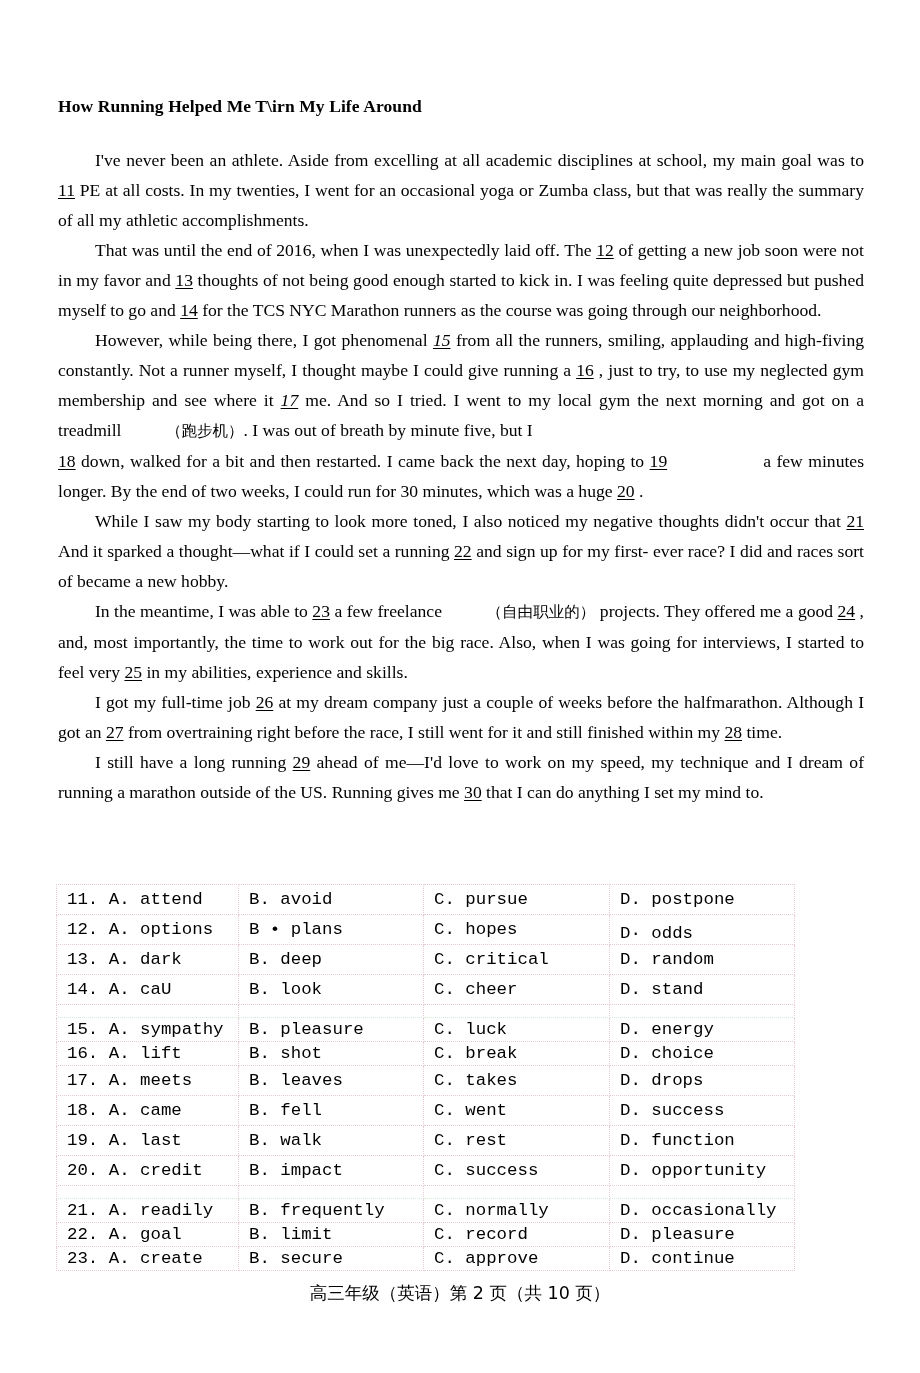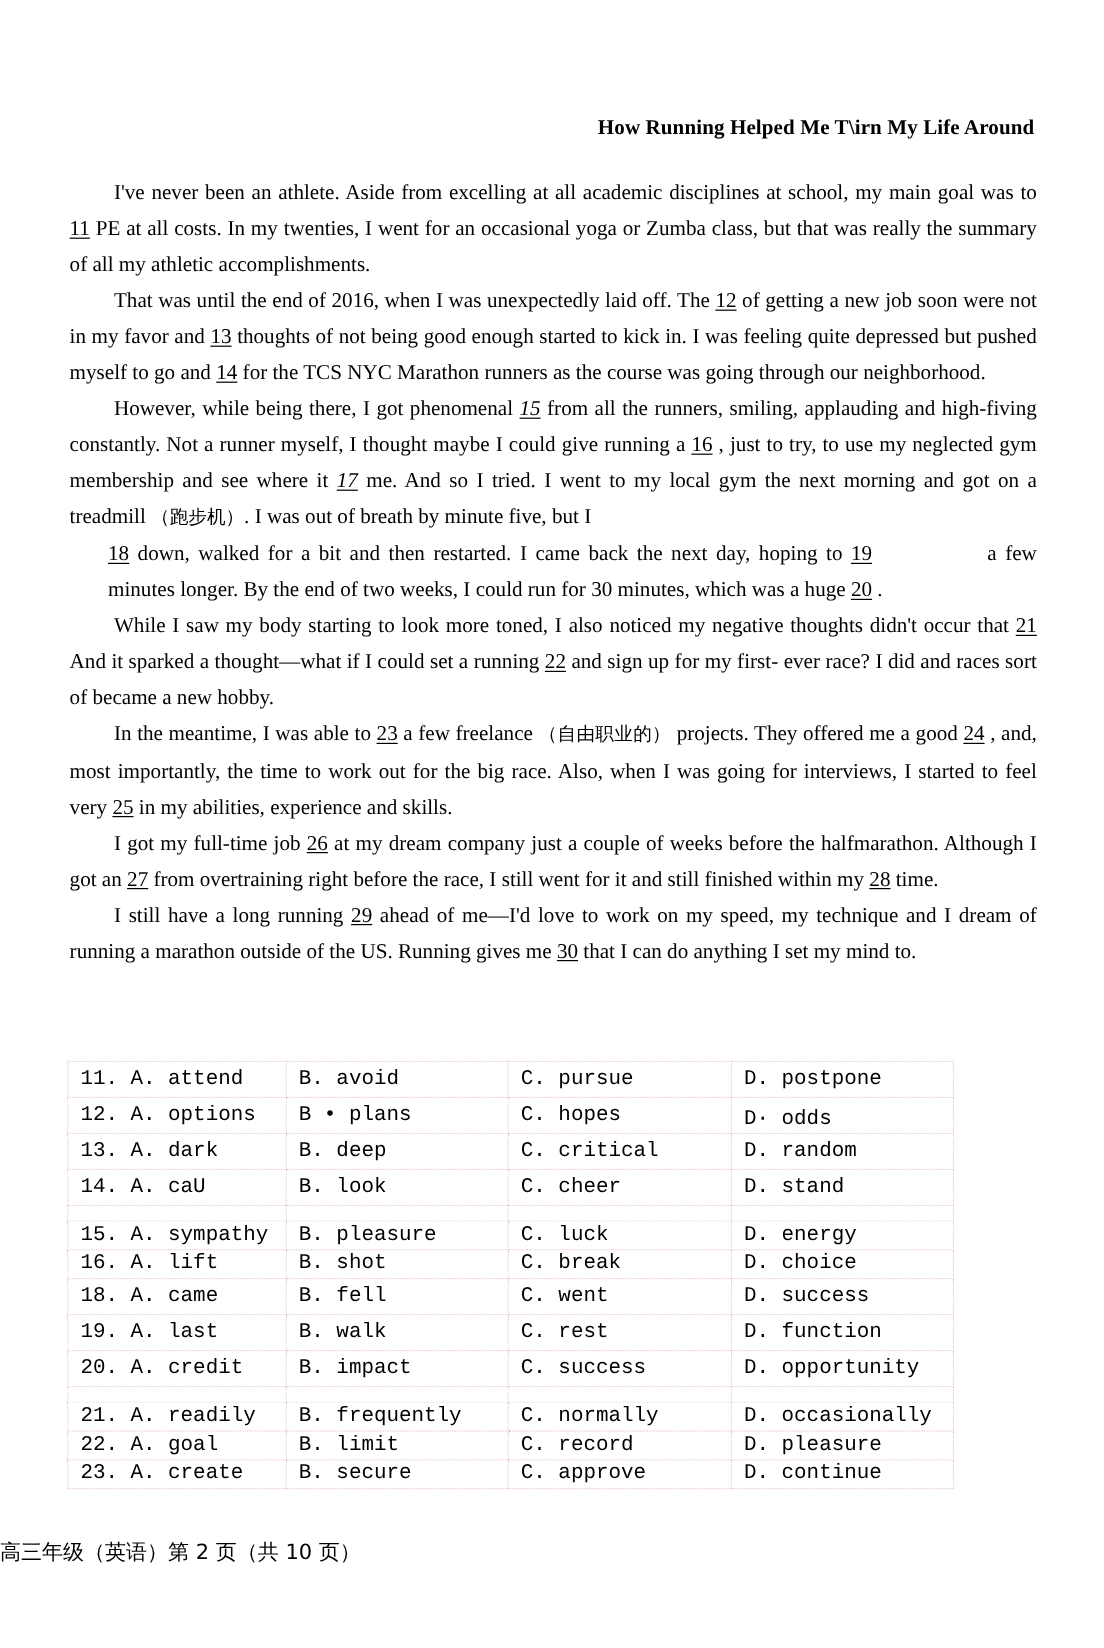--- a/index.html
+++ b/index.html
@@ -22,21 +22,21 @@
     width: 920px;
     height: 1373px;
   }
 
   
   .doc-title {
     position: absolute;
     left: 58px;
     top: 96px;
     width: 804px;
-    text-align: right;
+    text-align: left;
     font-weight: bold;
     font-size: 17.5px;
     letter-spacing: 0.1px;
   }
 
   
   .body-block {
     position: absolute;
     left: 58px;
     top: 145px;
@@ -46,34 +46,34 @@
     margin: 0;
     font-size: 17.6px;
     line-height: 30px;
     text-align: justify;
     text-justify: inter-word;
     text-indent: 2.1em;
     hyphens: none;
   }
   p.para.noindent {
     text-indent: 0;
-    margin-left: 32px;
   }
   .u {
     text-decoration: underline;
     text-underline-offset: 2px;
   }
   .ui {
     text-decoration: underline;
     text-underline-offset: 2px;
     font-style: italic;
   }
   .cn {
     font-family: "DejaVu Sans", "Liberation Sans", sans-serif;
     font-size: 15.5px;
+    margin-left: 40px;
   }
   .wide-gap {
     display: inline-block;
     width: 96px;
   }
 
   
   .opts {
     position: absolute;
     left: 56px;
@@ -112,21 +112,21 @@
     position: relative;
     top: 4px;
   }
 
   
   .footer {
     position: absolute;
     left: 0;
     top: 1281px;
     width: 920px;
-    text-align: left;
+    text-align: center;
     font-size: 17.5px;
     font-family: "DejaVu Sans", "Liberation Sans", sans-serif;
   }
 </style>
 </head>
 <body>
 
 <div class="page">
 
   <div class="doc-title">How Running Helped Me T\irn My Life Around</div>
@@ -188,20 +188,26 @@
           <td><span>C. luck</span></td>
           <td><span>D. energy</span></td>
         </tr>
         <tr class="tight">
           <td><span>16. A. lift</span></td>
           <td><span>B. shot</span></td>
           <td><span>C. break</span></td>
           <td><span>D. choice</span></td>
         </tr>
         <tr class="loose">
+          <td><span>17. A. meets</span></td>
+          <td><span>B. leaves</span></td>
+          <td><span>C. takes</span></td>
+          <td><span>D. drops</span></td>
+        </tr>
+        <tr class="loose">
           <td><span>18. A. came</span></td>
           <td><span>B. fell</span></td>
           <td><span>C. went</span></td>
           <td><span>D. success</span></td>
         </tr>
         <tr class="loose">
           <td><span>19. A. last</span></td>
           <td><span>B. walk</span></td>
           <td><span>C. rest</span></td>
           <td><span>D. function</span></td>

